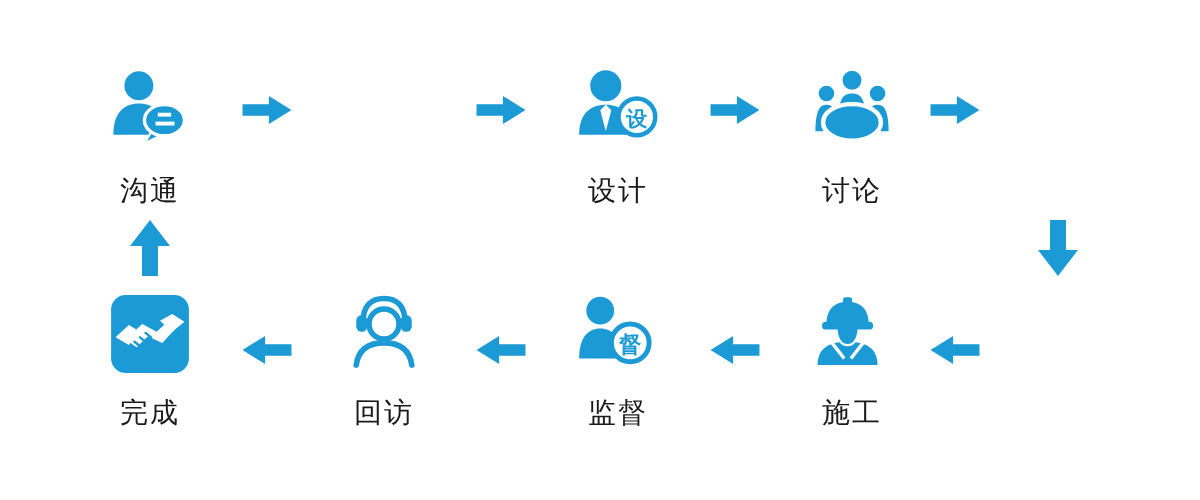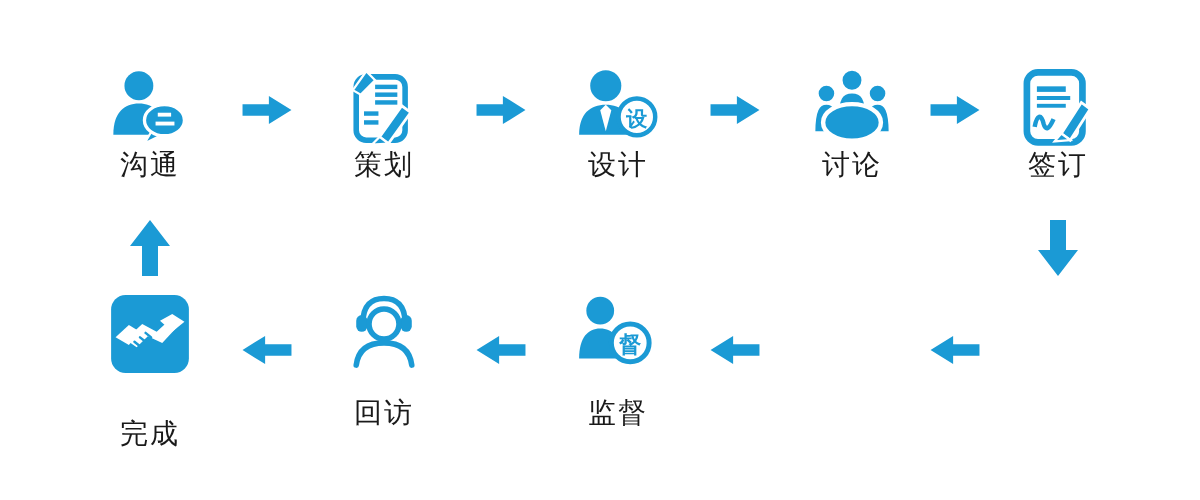--- a/index.html
+++ b/index.html
@@ -25,21 +25,21 @@
   }
   .step .icon{width:80px;height:80px;}
   .step .icon svg{width:100%;height:100%;display:block;}
   .step .lbl{
     color:var(--label);
     font-size:28px;
     line-height:30px;
     letter-spacing:2px;
     white-space:nowrap;
   }
-  .row-top .lbl{margin-top:2px;}
+  .row-top .lbl{margin-top:28px;}
   .row-bottom .lbl{margin-top:24px;}
   .arrow{
     position:absolute;
     color:var(--blue);
   }
   .arrow svg{display:block;width:100%;height:100%;}
   .arrow-h{width:50px;height:32px;}
   .arrow-v{width:40px;height:56px;}
 </style>
 </head>
@@ -60,36 +60,20 @@
     </div>
     <div class="lbl">沟通</div>
   </div>
 
   <div class="arrow arrow-h" style="left:242px;top:94px;">
     <svg viewBox="0 0 52 34">
         <polygon points="0,11 28,11 28,2 52,17 28,32 28,23 0,23" fill="currentColor"></polygon>
       </svg>
   </div>
 
-  <div class="step row-top" style="left:304px;top:68px;">
-    <div class="icon">
-      <svg viewBox="0 0 72 72">
-        <rect x="11" y="8" width="44" height="57" rx="9" fill="none" stroke="currentColor" stroke-width="5"></rect>
-        <polygon points="8,20 20,3 28,11 15,24" fill="currentColor" stroke="#fff" stroke-width="2"></polygon>
-        <line x1="28" y1="17" x2="48" y2="17" stroke="currentColor" stroke-width="4"></line>
-        <line x1="28" y1="24" x2="48" y2="24" stroke="currentColor" stroke-width="4"></line>
-        <line x1="28" y1="31" x2="48" y2="31" stroke="currentColor" stroke-width="4"></line>
-        <line x1="18" y1="41" x2="31" y2="41" stroke="currentColor" stroke-width="4"></line>
-        <line x1="18" y1="49" x2="31" y2="49" stroke="currentColor" stroke-width="4"></line>
-        <polygon points="32,62 52,34 60,40 40,68" fill="currentColor" stroke="#fff" stroke-width="2.5"></polygon>
-        <polygon points="25,69 32,62 40,68" fill="currentColor" stroke="#fff" stroke-width="2"></polygon>
-      </svg>
-    </div>
-    <div class="lbl">策划</div>
-  </div>
 
   <div class="arrow arrow-h" style="left:476px;top:94px;">
     <svg viewBox="0 0 52 34">
         <polygon points="0,11 28,11 28,2 52,17 28,32 28,23 0,23" fill="currentColor"></polygon>
       </svg>
   </div>
 
   <div class="step row-top" style="left:538px;top:68px;">
     <div class="icon">
       <svg viewBox="0 0 72 72">
@@ -123,48 +107,34 @@
     </div>
     <div class="lbl">讨论</div>
   </div>
 
   <div class="arrow arrow-h" style="left:930px;top:94px;">
     <svg viewBox="0 0 52 34">
         <polygon points="0,11 28,11 28,2 52,17 28,32 28,23 0,23" fill="currentColor"></polygon>
       </svg>
   </div>
 
-  <div class="step row-top" style="left:978px;top:68px;">
-    <div class="icon">
-      <svg viewBox="0 0 72 72">
-        <rect x="8" y="4" width="50" height="63" rx="10" fill="none" stroke="currentColor" stroke-width="6"></rect>
-        <line x1="17" y1="19" x2="43" y2="19" stroke="currentColor" stroke-width="5"></line>
-        <line x1="17" y1="27" x2="47" y2="27" stroke="currentColor" stroke-width="3.5"></line>
-        <line x1="17" y1="34" x2="43" y2="34" stroke="currentColor" stroke-width="3.5"></line>
-        <path d="M15 53 C17 42 21 41 23 50 C25 57 28 55 32 46" fill="none" stroke="currentColor" stroke-width="4"></path>
-        <polygon points="39,59 57,31 65,37 47,65" fill="currentColor" stroke="#fff" stroke-width="2.5"></polygon>
-        <polygon points="33,66 39,59 47,65" fill="currentColor" stroke="#fff" stroke-width="2"></polygon>
-      </svg>
-    </div>
-    <div class="lbl">签订</div>
-  </div>
 
   <div class="arrow arrow-v" style="left:1038px;top:220px;">
     <svg viewBox="0 0 40 56">
         <polygon points="12,0 28,0 28,30 40,30 20,56 0,30 12,30" fill="currentColor"></polygon>
       </svg>
   </div>
 
   <div class="arrow arrow-v" style="left:130px;top:220px;">
     <svg viewBox="0 0 40 56">
         <polygon points="12,56 28,56 28,26 40,26 20,0 0,26 12,26" fill="currentColor"></polygon>
       </svg>
   </div>
 
-  <div class="step row-bottom" style="left:70px;top:294px;gap:21px;">
+  <div class="step row-bottom" style="left:70px;top:294px;">
     <div class="icon">
       <svg viewBox="0 0 72 72">
         <rect x="1" y="1" width="70" height="70" rx="13" fill="currentColor"></rect>
         <polygon points="5,39 17,28 27,34 17,46" fill="#fff"></polygon>
         <polygon points="67,25 56,18 45,24 56,34" fill="#fff"></polygon>
         <path d="M14 41 L29 27 L42 34 L54 23 L61 29 L47 44 L34 38 L24 48 Z" fill="#fff"></path>
         <g stroke="currentColor" stroke-width="2.2" stroke-linecap="round">
           <line x1="22" y1="43" x2="27" y2="47"></line>
           <line x1="27" y1="39" x2="32" y2="43"></line>
           <line x1="32" y1="35" x2="37" y2="39"></line>
@@ -210,20 +180,34 @@
     </div>
     <div class="lbl">监督</div>
   </div>
 
   <div class="arrow arrow-h" style="left:710px;top:334px;">
     <svg viewBox="0 0 52 34">
         <polygon points="52,11 24,11 24,2 0,17 24,32 24,23 52,23" fill="currentColor"></polygon>
       </svg>
   </div>
 
+  <div class="step row-bottom" style="left:772px;top:294px;">
+    <div class="icon">
+      <svg viewBox="0 0 72 72">
+        <path d="M5 64 C5 49 15 43 32 43 C49 43 59 49 59 64 Z" fill="currentColor"></path>
+        <line x1="18" y1="44" x2="29" y2="58" stroke="#fff" stroke-width="3"></line>
+        <line x1="46" y1="44" x2="35" y2="58" stroke="#fff" stroke-width="3"></line>
+        <path d="M22 30 C22 40 26 46 32 46 C38 46 42 40 42 30 Z" fill="currentColor" stroke="#fff" stroke-width="2"></path>
+        <path d="M13 27 C13 13 21 7 32 7 C43 7 51 13 51 27 Z" fill="currentColor"></path>
+        <rect x="28" y="3" width="8" height="7" rx="2" fill="currentColor"></rect>
+        <rect x="9" y="25" width="46" height="7" rx="3.5" fill="currentColor"></rect>
+      </svg>
+    </div>
+    <div class="lbl">施工</div>
+  </div>
 
   <div class="arrow arrow-h" style="left:930px;top:334px;">
     <svg viewBox="0 0 52 34">
         <polygon points="52,11 24,11 24,2 0,17 24,32 24,23 52,23" fill="currentColor"></polygon>
       </svg>
   </div>
 
 
 </div>
 

